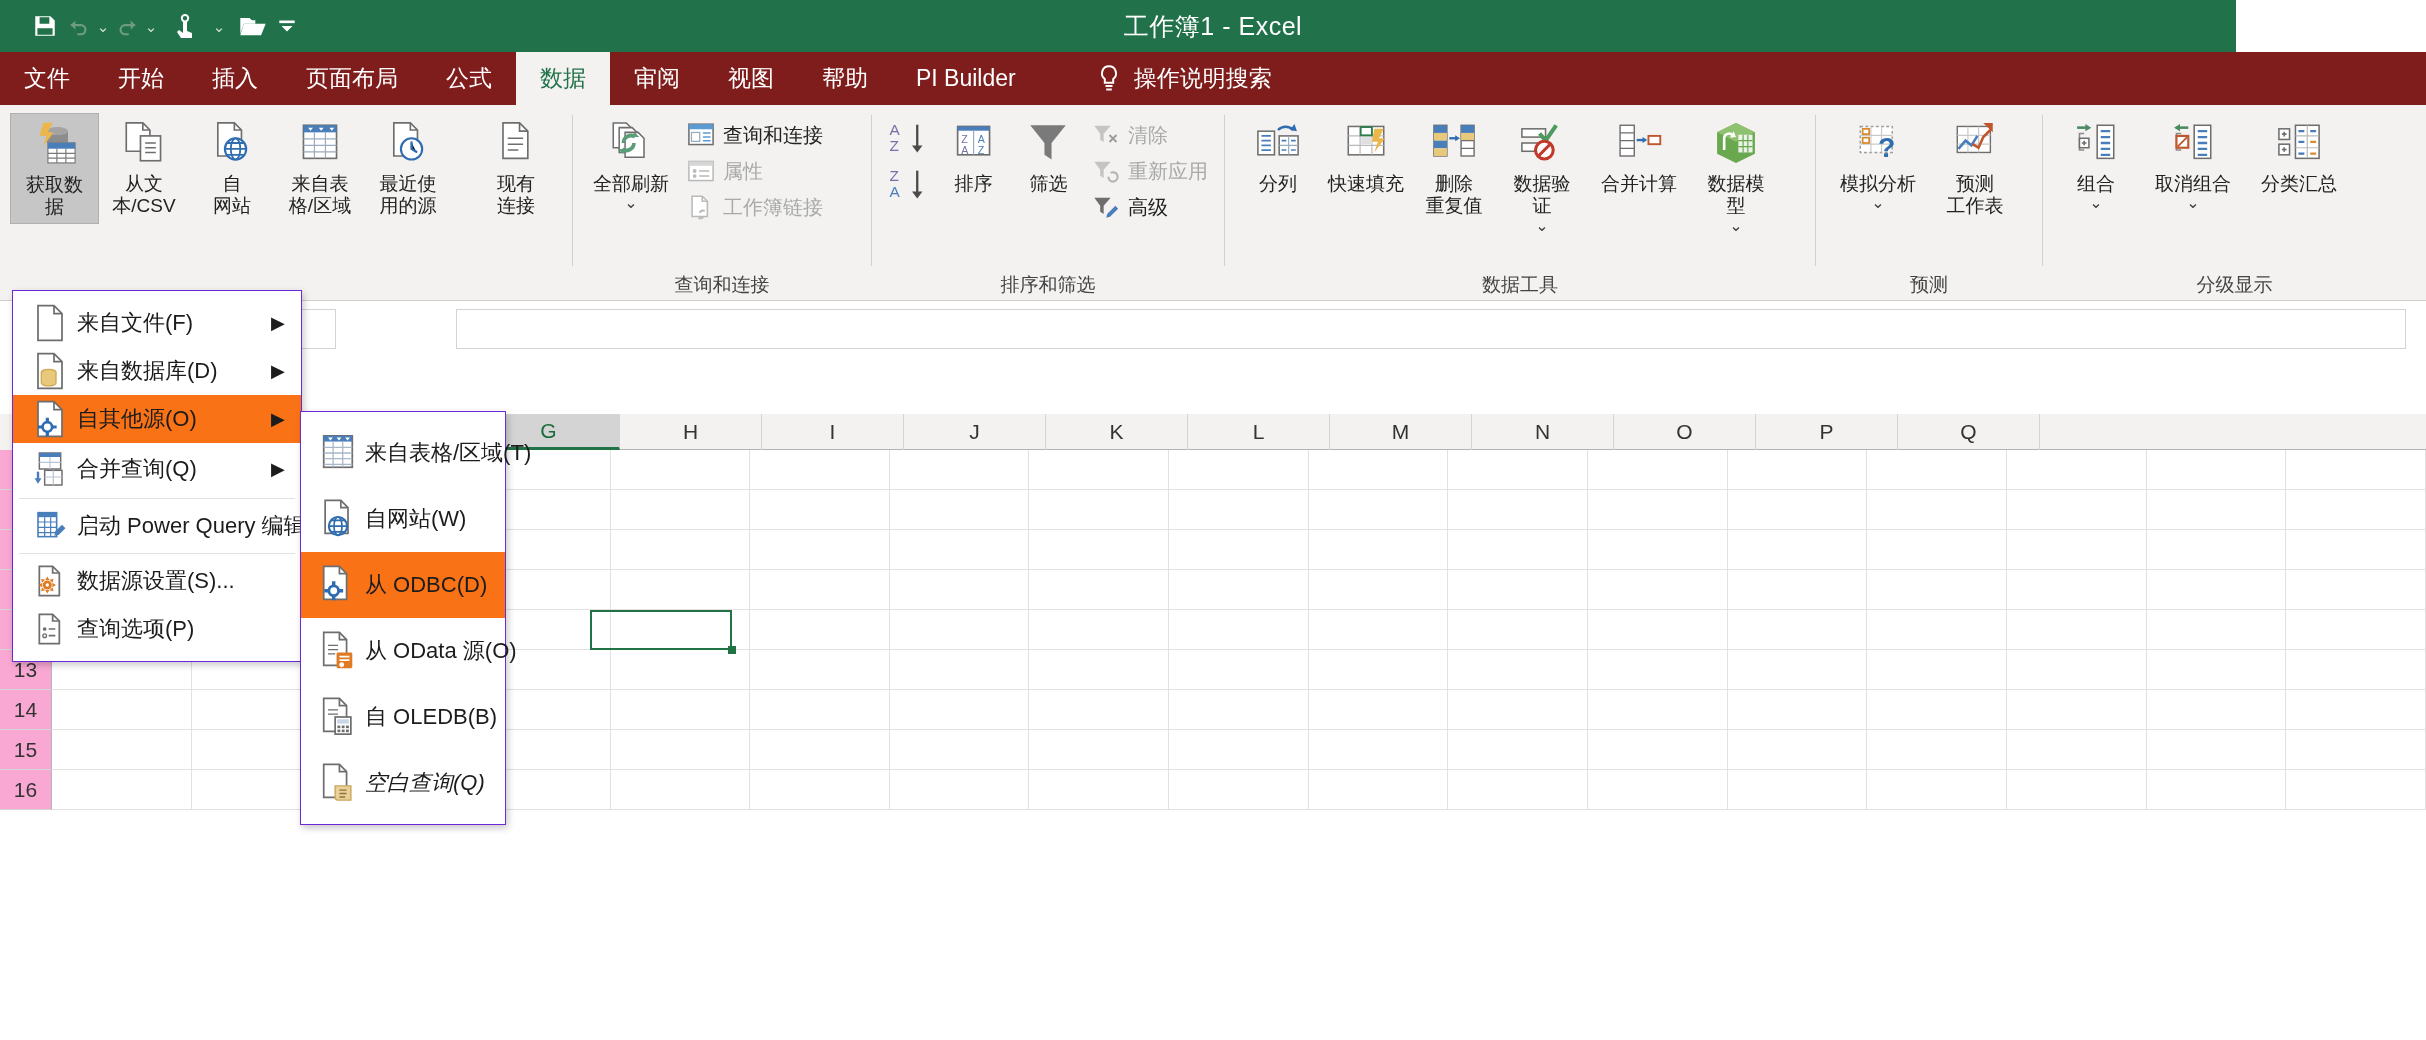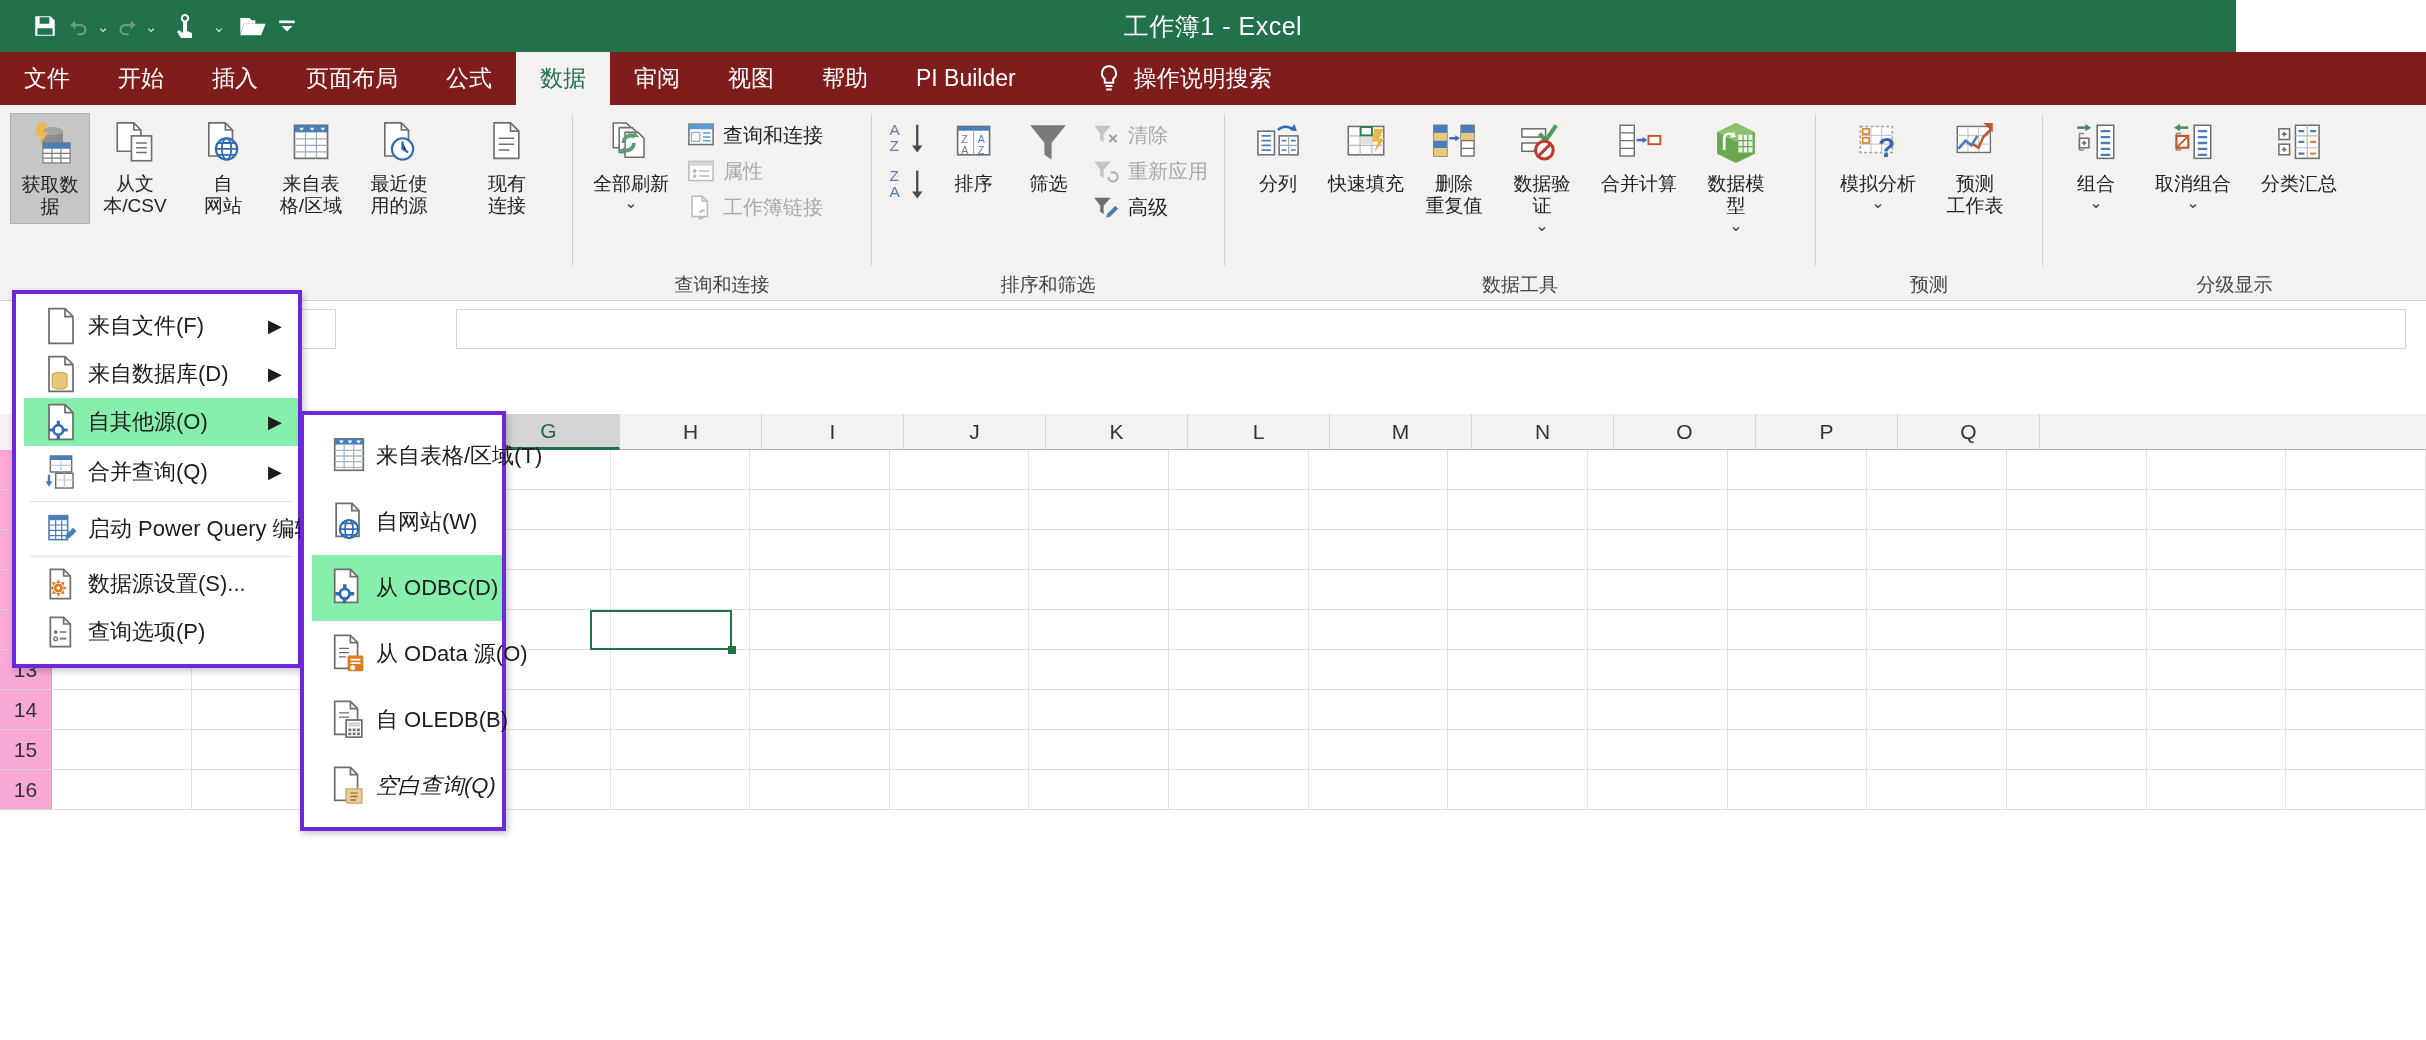--- a/index.html
+++ b/index.html
@@ -122,29 +122,28 @@
   .cellrow { display: flex; height: 40px; }
   .cell { width: 142px; height: 40px; border-right: 1px solid #e1e1e1; border-bottom: 1px solid #e1e1e1; }
   .selcell {
     position: absolute; border: 2px solid #217346; pointer-events: none;
   }
   .selhandle { position: absolute; width: 8px; height: 8px; background: #217346; }
 
   
   .menu {
     position: absolute; background: #ffffff;
-    border: 4px solid #6d28d9; box-shadow: 2px 3px 7px rgba(0,0,0,.22);
+    border: 1px solid #6d28d9; box-shadow: 2px 3px 7px rgba(0,0,0,.22);
     z-index: 50;
-    padding-left: 8px;
   }
   .menu-item {
     display: flex; align-items: center; height: 48px; padding: 0 10px;
     font-size: 22px; color: #1c1c1c; white-space: nowrap; position: relative;
   }
-  .menu-item.hl { background: #86efac; }
+  .menu-item.hl { background: #f97316; }
   .menu-item .m-ico { width: 54px; min-width: 54px; display: flex; align-items: center; justify-content: center; }
   .menu-item .m-txt { flex: 1; }
   .menu-item .m-arrow { width: 26px; display: flex; align-items: center; justify-content: center; font-size: 18px; color: #1c1c1c; }
   .menu-sep { height: 1px; background: #e1e1e1; margin: 3px 6px; }
   .menu-pad { height: 8px; }
 
   svg { display: block; }
 </style>
 </head>
 <body>
@@ -223,21 +222,21 @@
           </svg>
       </span>
       <span>操作说明搜索</span>
     </div>
   </div>
 
   <div class="ribbon">
 
     <div class="group" style="width:572px;">
       <div class="group-body">
-        <div class="bigbtn pressed" style="width:80px;">
+        <div class="bigbtn pressed" style="width:89px;">
           <div class="ico">
             <svg width="52" height="48" viewBox="0 0 44 40">
               <ellipse cx="24" cy="9" rx="9" ry="3.4" fill="#a3a3a3"></ellipse>
               <path fill="#8c8c8c" d="M15 9v9c0 1.9 4 3.4 9 3.4s9-1.5 9-3.4V9c0 1.9-4 3.4-9 3.4S15 10.9 15 9z"></path>
               <path fill="#edb64b" d="M12 2h8l-4 8h5l-9 12 3-9H9z"></path>
               <rect x="16" y="19" width="23" height="17" fill="#ffffff" stroke="#7a7a7a"></rect>
               <rect x="16" y="19" width="23" height="5" fill="#4a7ebb"></rect>
               <path stroke="#7a7a7a" stroke-width="1" d="M23.6 24v12M31.2 24v12M16 28h23M16 32h23"></path>
             </svg>
           </div>

